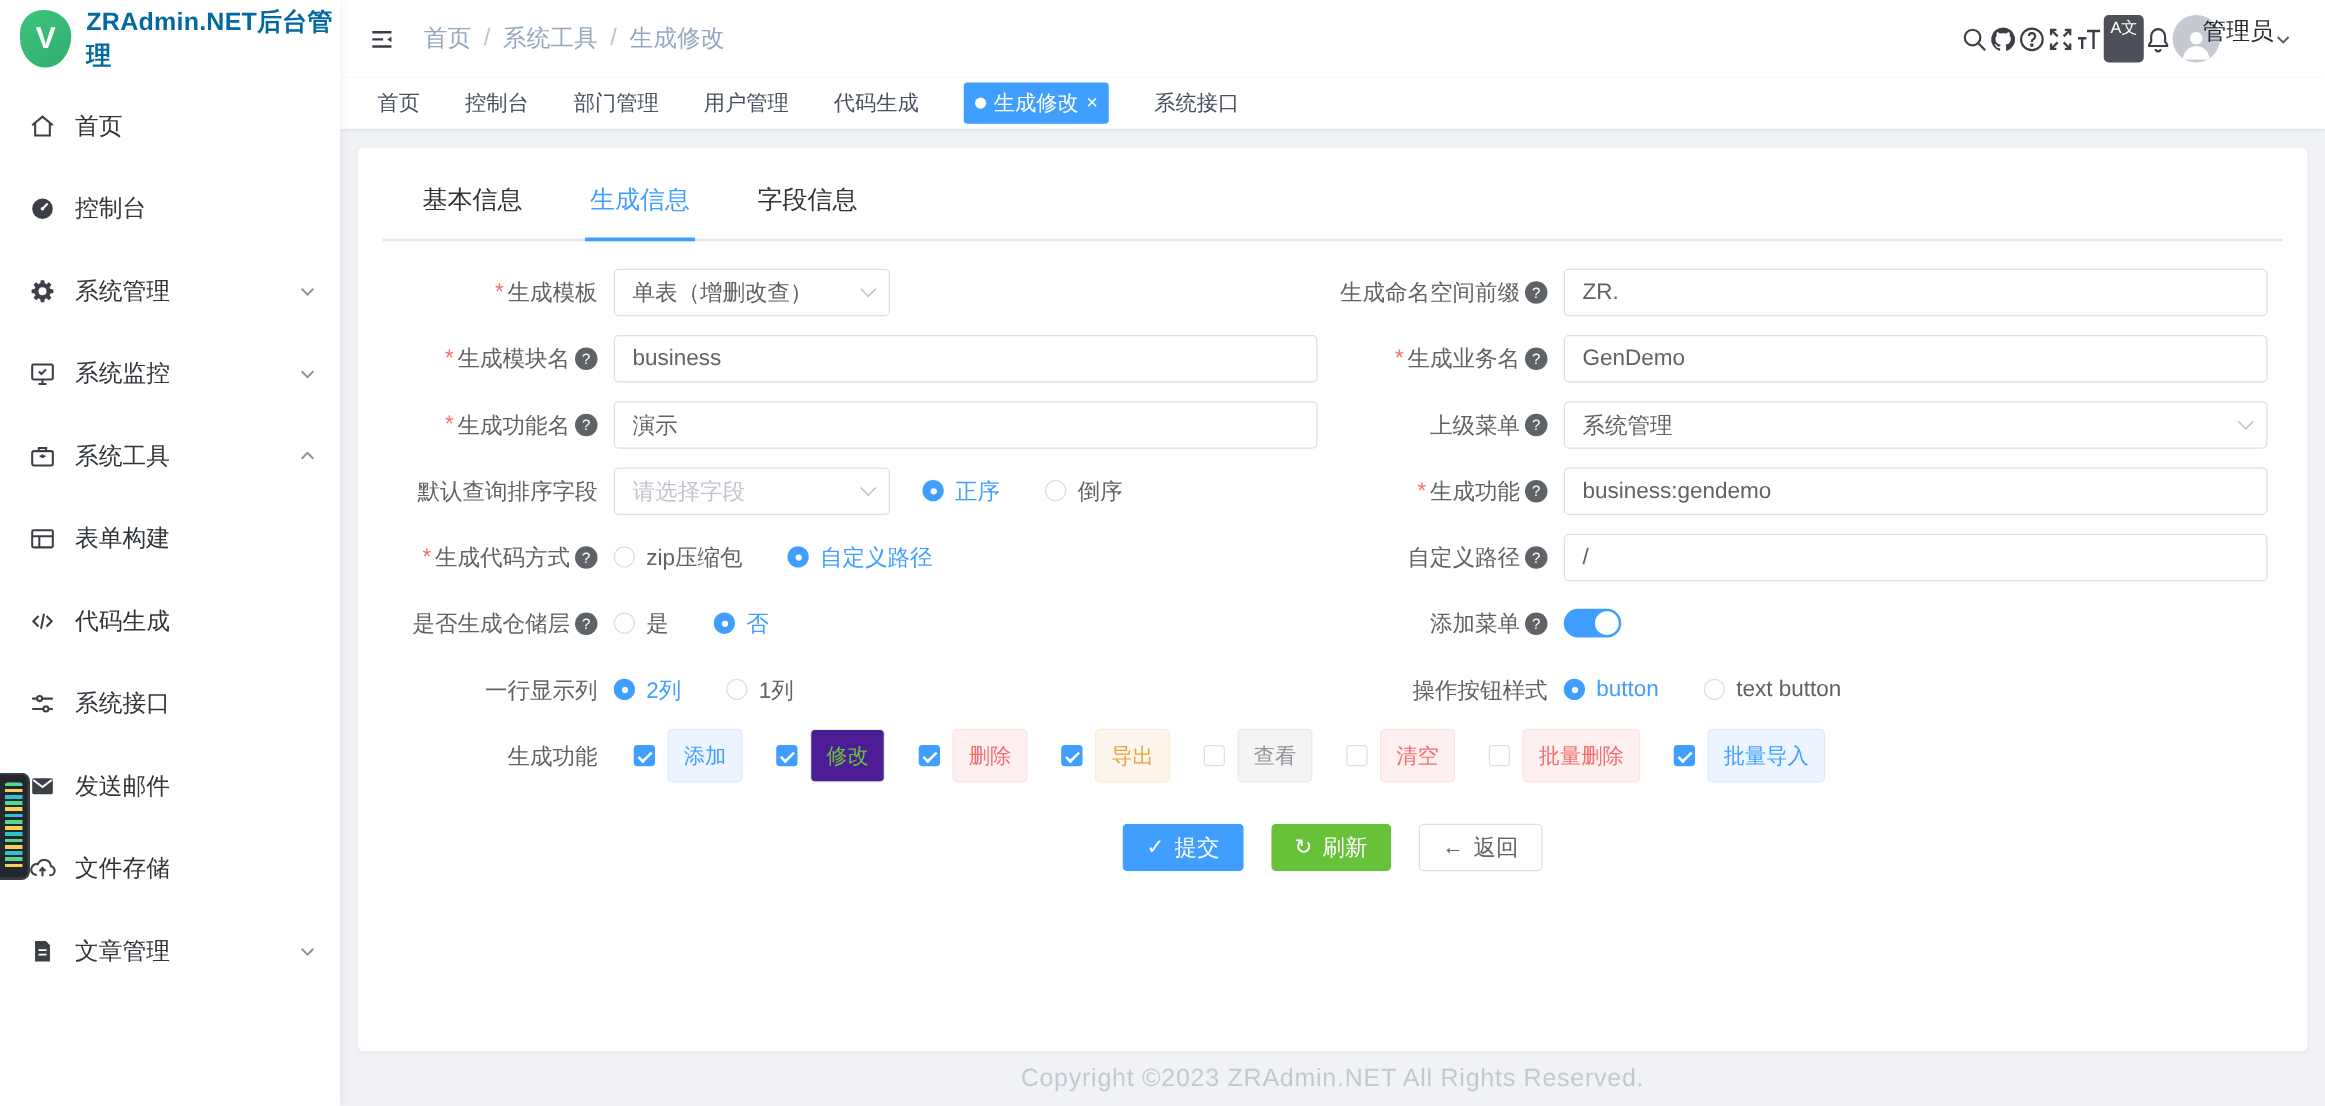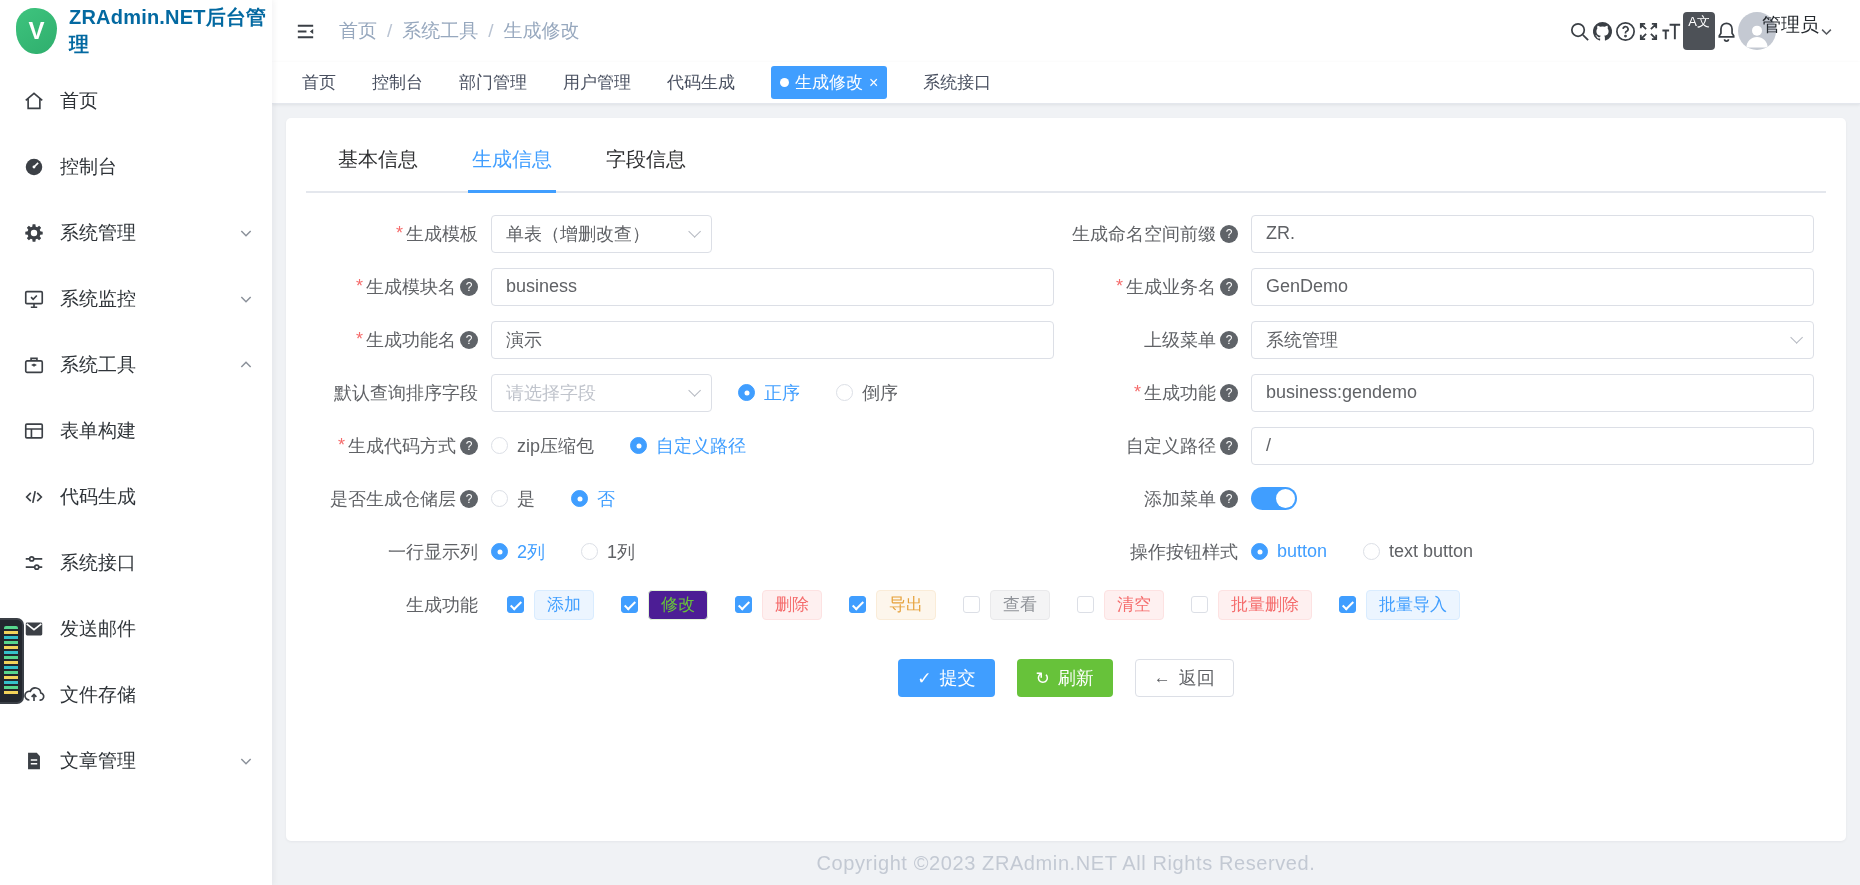--- a/index.html
+++ b/index.html
@@ -72,21 +72,21 @@
   .radio-item.checked .r-dot { background:#409eff; border-color:#409eff; }
   .radio-item.checked .r-dot::after { content:""; position:absolute; left:50%; top:50%; width:5px; height:5px; border-radius:50%; background:#fff; transform:translate(-50%,-50%); }
 
   .toggle { width:46px; height:23px; border-radius:12px; background:#409eff; position:relative; cursor:pointer; flex:none; }
   .toggle::after { content:""; position:absolute; top:2px; right:2px; width:19px; height:19px; border-radius:50%; background:#fff; }
 
   .cb-item { display:flex; align-items:center; gap:10px; margin-right:27px; cursor:pointer; }
   .cb-box { width:17px; height:17px; border-radius:3px; border:1.5px solid #dcdfe6; background:#fff; position:relative; flex:none; }
   .cb-item.checked .cb-box { background:#409eff; border-color:#409eff; }
   .cb-item.checked .cb-box::after { content:""; position:absolute; left:5px; top:1.5px; width:4px; height:9px; border-right:2px solid #fff; border-bottom:2px solid #fff; transform:rotate(45deg); }
-  .chip { height:30px; padding:0 12px; border-radius:4px; font-size:17px; display:flex; align-items:center; border:1px solid transparent; white-space:nowrap; }
+  .chip { height:43px; padding:0 12px; border-radius:4px; font-size:17px; display:flex; align-items:center; border:1px solid transparent; white-space:nowrap; }
   .chip.primary { background:#ecf5ff; border-color:#d9ecff; color:#409eff; }
   .chip.success { background:#4c1d95; border-color:#e1f3d8; color:#67c23a; }
   .chip.danger  { background:#fef0f0; border-color:#fde2e2; color:#f56c6c; }
   .chip.warning { background:#fdf6ec; border-color:#faecd8; color:#e6a23c; }
   .chip.info    { background:#f4f4f5; border-color:#e9e9eb; color:#909399; }
 
   .actions { display:flex; justify-content:center; gap:22px; margin-top:28px; }
   .btn { height:38px; padding:0 18px; border-radius:4px; font-size:18px; display:flex; align-items:center; gap:8px; border:1px solid transparent; cursor:pointer; font-family:inherit; }
   .btn .b-ico { font-size:17px; }
   .btn.primary { background:#409eff; color:#fff; }

